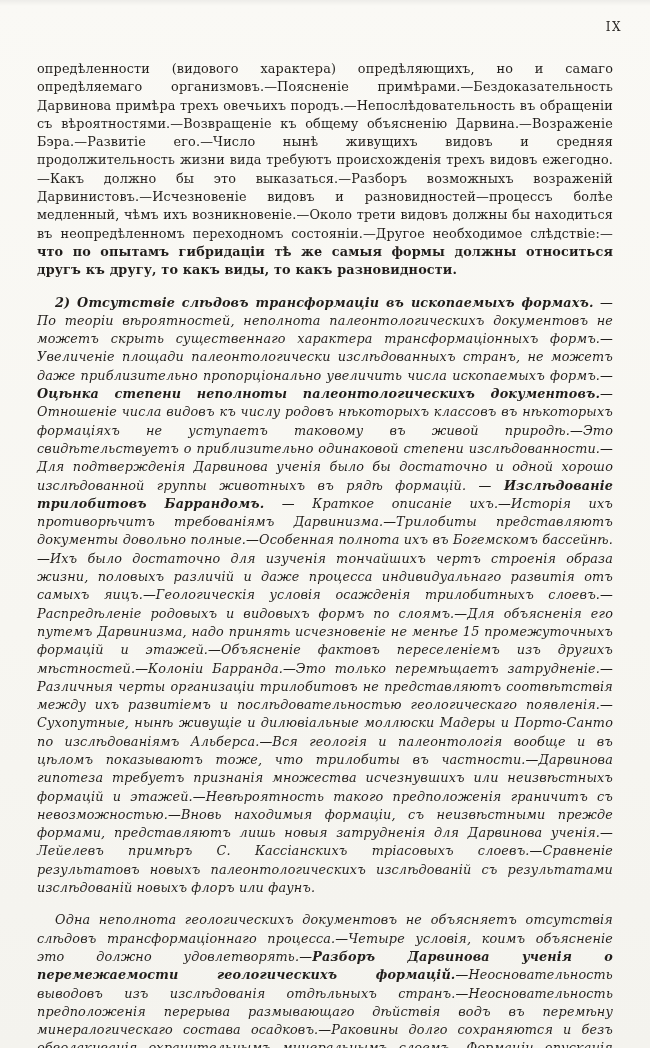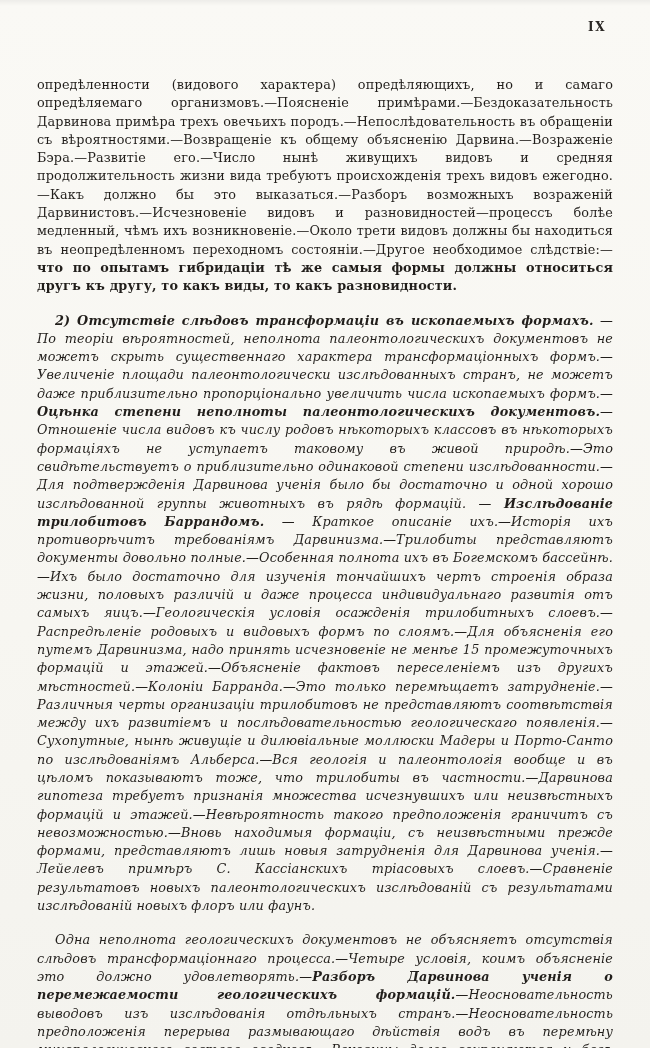--- a/index.html
+++ b/index.html
@@ -26,39 +26,39 @@
     content: "";
     position: absolute;
     left: 0; top: 0; right: 0;
     height: 6px;
     background: linear-gradient(180deg, rgba(0,0,0,0.05), rgba(0,0,0,0));
     pointer-events: none;
   }
   .page-number {
     position: absolute;
     top: 20px;
-    right: 44px;
+    right: 28px;
     font-size: 12px;
     letter-spacing: 1.5px;
     color: #2a2724;
-    font-weight: bold;
+    font-weight: normal;
   }
   .text-block {
     position: absolute;
     top: 60px;
     left: 37px;
     width: 576px;
     text-align: justify;
     font-size: 12.8px;
     line-height: 18.3px;
     color: #211e1b;
     letter-spacing: 0.15px;
   }
   .para {
-    margin: 16px 0 14px 0;
+    margin: 0 0 14px 0;
   }
   .para.indent {
     text-indent: 18px;
     font-style: italic;
   }
   .run {
     font-weight: normal;
   }
   .run.bold {
     font-weight: bold;

